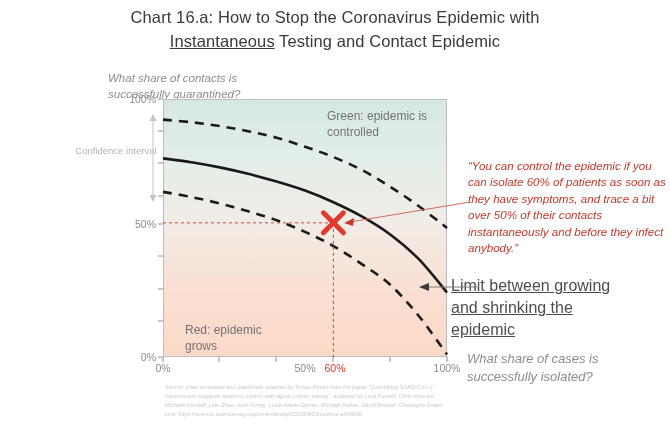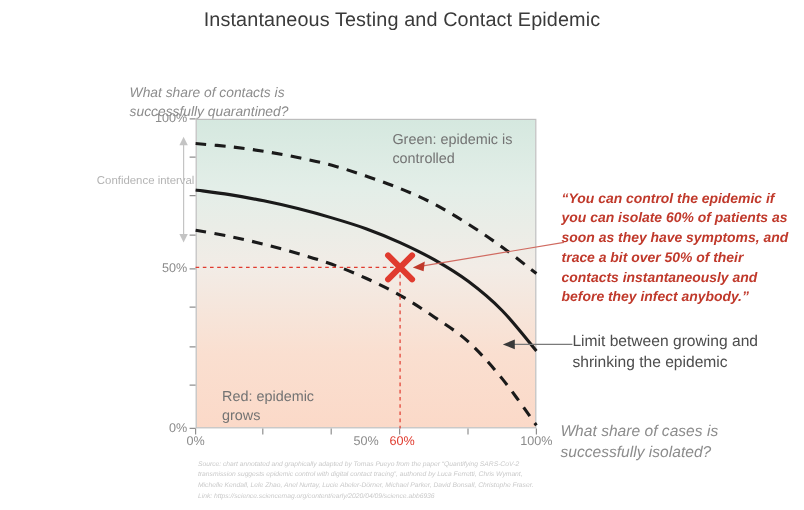--- a/index.html
+++ b/index.html
@@ -5,31 +5,31 @@
   html,body{margin:0;padding:0;}
   body{
     width:670px;height:425px;background:#ffffff;
     font-family:"Liberation Sans",sans-serif;
     color:#333;position:relative;overflow:hidden;
   }
   .title{
     position:absolute;left:0;top:6px;width:670px;text-align:center;
     font-size:16.5px;color:#3a3a3a;line-height:1.45;letter-spacing:.1px;
   }
-  .title .u{}
+  .title .u{text-decoration:underline;}
   .ylab{
     position:absolute;left:108px;top:59px;width:180px;
     font-style:italic;font-size:11.5px;color:#8c8c8c;line-height:1.35;margin-top:12px;
   }
   .xlab{
     position:absolute;left:467px;top:350px;width:190px;
     font-style:italic;font-size:13px;color:#8c8c8c;line-height:1.35;
   }
   .ci-label{
-    position:absolute;left:70px;top:145px;width:92px;text-align:right;
+    position:absolute;left:70px;top:145px;width:92px;text-align:center;
     font-size:9.5px;color:#b3b3b3;
   }
   .plotwrap{position:absolute;left:163px;top:99px;width:284px;height:258px;}
   .plotbg{
     position:absolute;inset:0;
     background:linear-gradient(to bottom,#d5e8df 0%,#e3eee8 22%,#f2ece6 48%,#fadfd0 76%,#fbd9c8 100%);
     border:1px solid #bdbdbd;box-sizing:border-box;
   }
   .plotsvg{position:absolute;left:0;top:0;width:284px;height:258px;overflow:visible;}
   .ytick-label{
@@ -39,35 +39,36 @@
     position:absolute;width:60px;text-align:center;font-size:10.5px;color:#8c8c8c;
   }
   .xtick-label.hl{color:#e03b2f;}
   .zone{
     position:absolute;font-size:12px;color:#737373;line-height:1.35;
   }
   .zone.green{left:327px;top:108px;width:130px;}
   .zone.red{left:185px;top:322px;width:110px;}
   .callout{
     position:absolute;left:468px;top:158px;width:198px;
-    font-style:italic;font-size:11.6px;color:#c0392b;line-height:1.42;font-weight:bold;
+    font-style:italic;font-size:11.6px;color:#c0392b;line-height:1.42;
   }
   .limitlabel{
-    position:absolute;left:477px;top:275px;width:180px;
-    font-size:13px;color:#4d4d4d;line-height:1.38;
+    position:absolute;left:451px;top:275px;width:180px;
+    font-size:16px;color:#4d4d4d;line-height:1.38;text-decoration:underline;
   }
   .source{
     position:absolute;left:165px;top:383px;width:400px;
     font-style:italic;font-size:5.6px;color:#c9c9c9;line-height:1.62;
   }
 </style>
 </head>
 <body>
 
 <div class="title">
+  <div>Chart 16.a: How to Stop the Coronavirus Epidemic with</div>
   <div><span class="u">Instantaneous</span><span> Testing and Contact Epidemic</span></div>
 </div>
 
 <div class="ylab">What share of contacts is successfully quarantined?</div>
 
 <div class="xlab">What share of cases is successfully isolated?</div>
 
 <div class="ci-label">Confidence interval</div>
 <svg style="position:absolute;left:145px;top:112px;width:18px;height:92px;">
   <line x1="8" y1="8" x2="8" y2="84" stroke="#c4c4c4" stroke-width="1"></line>

